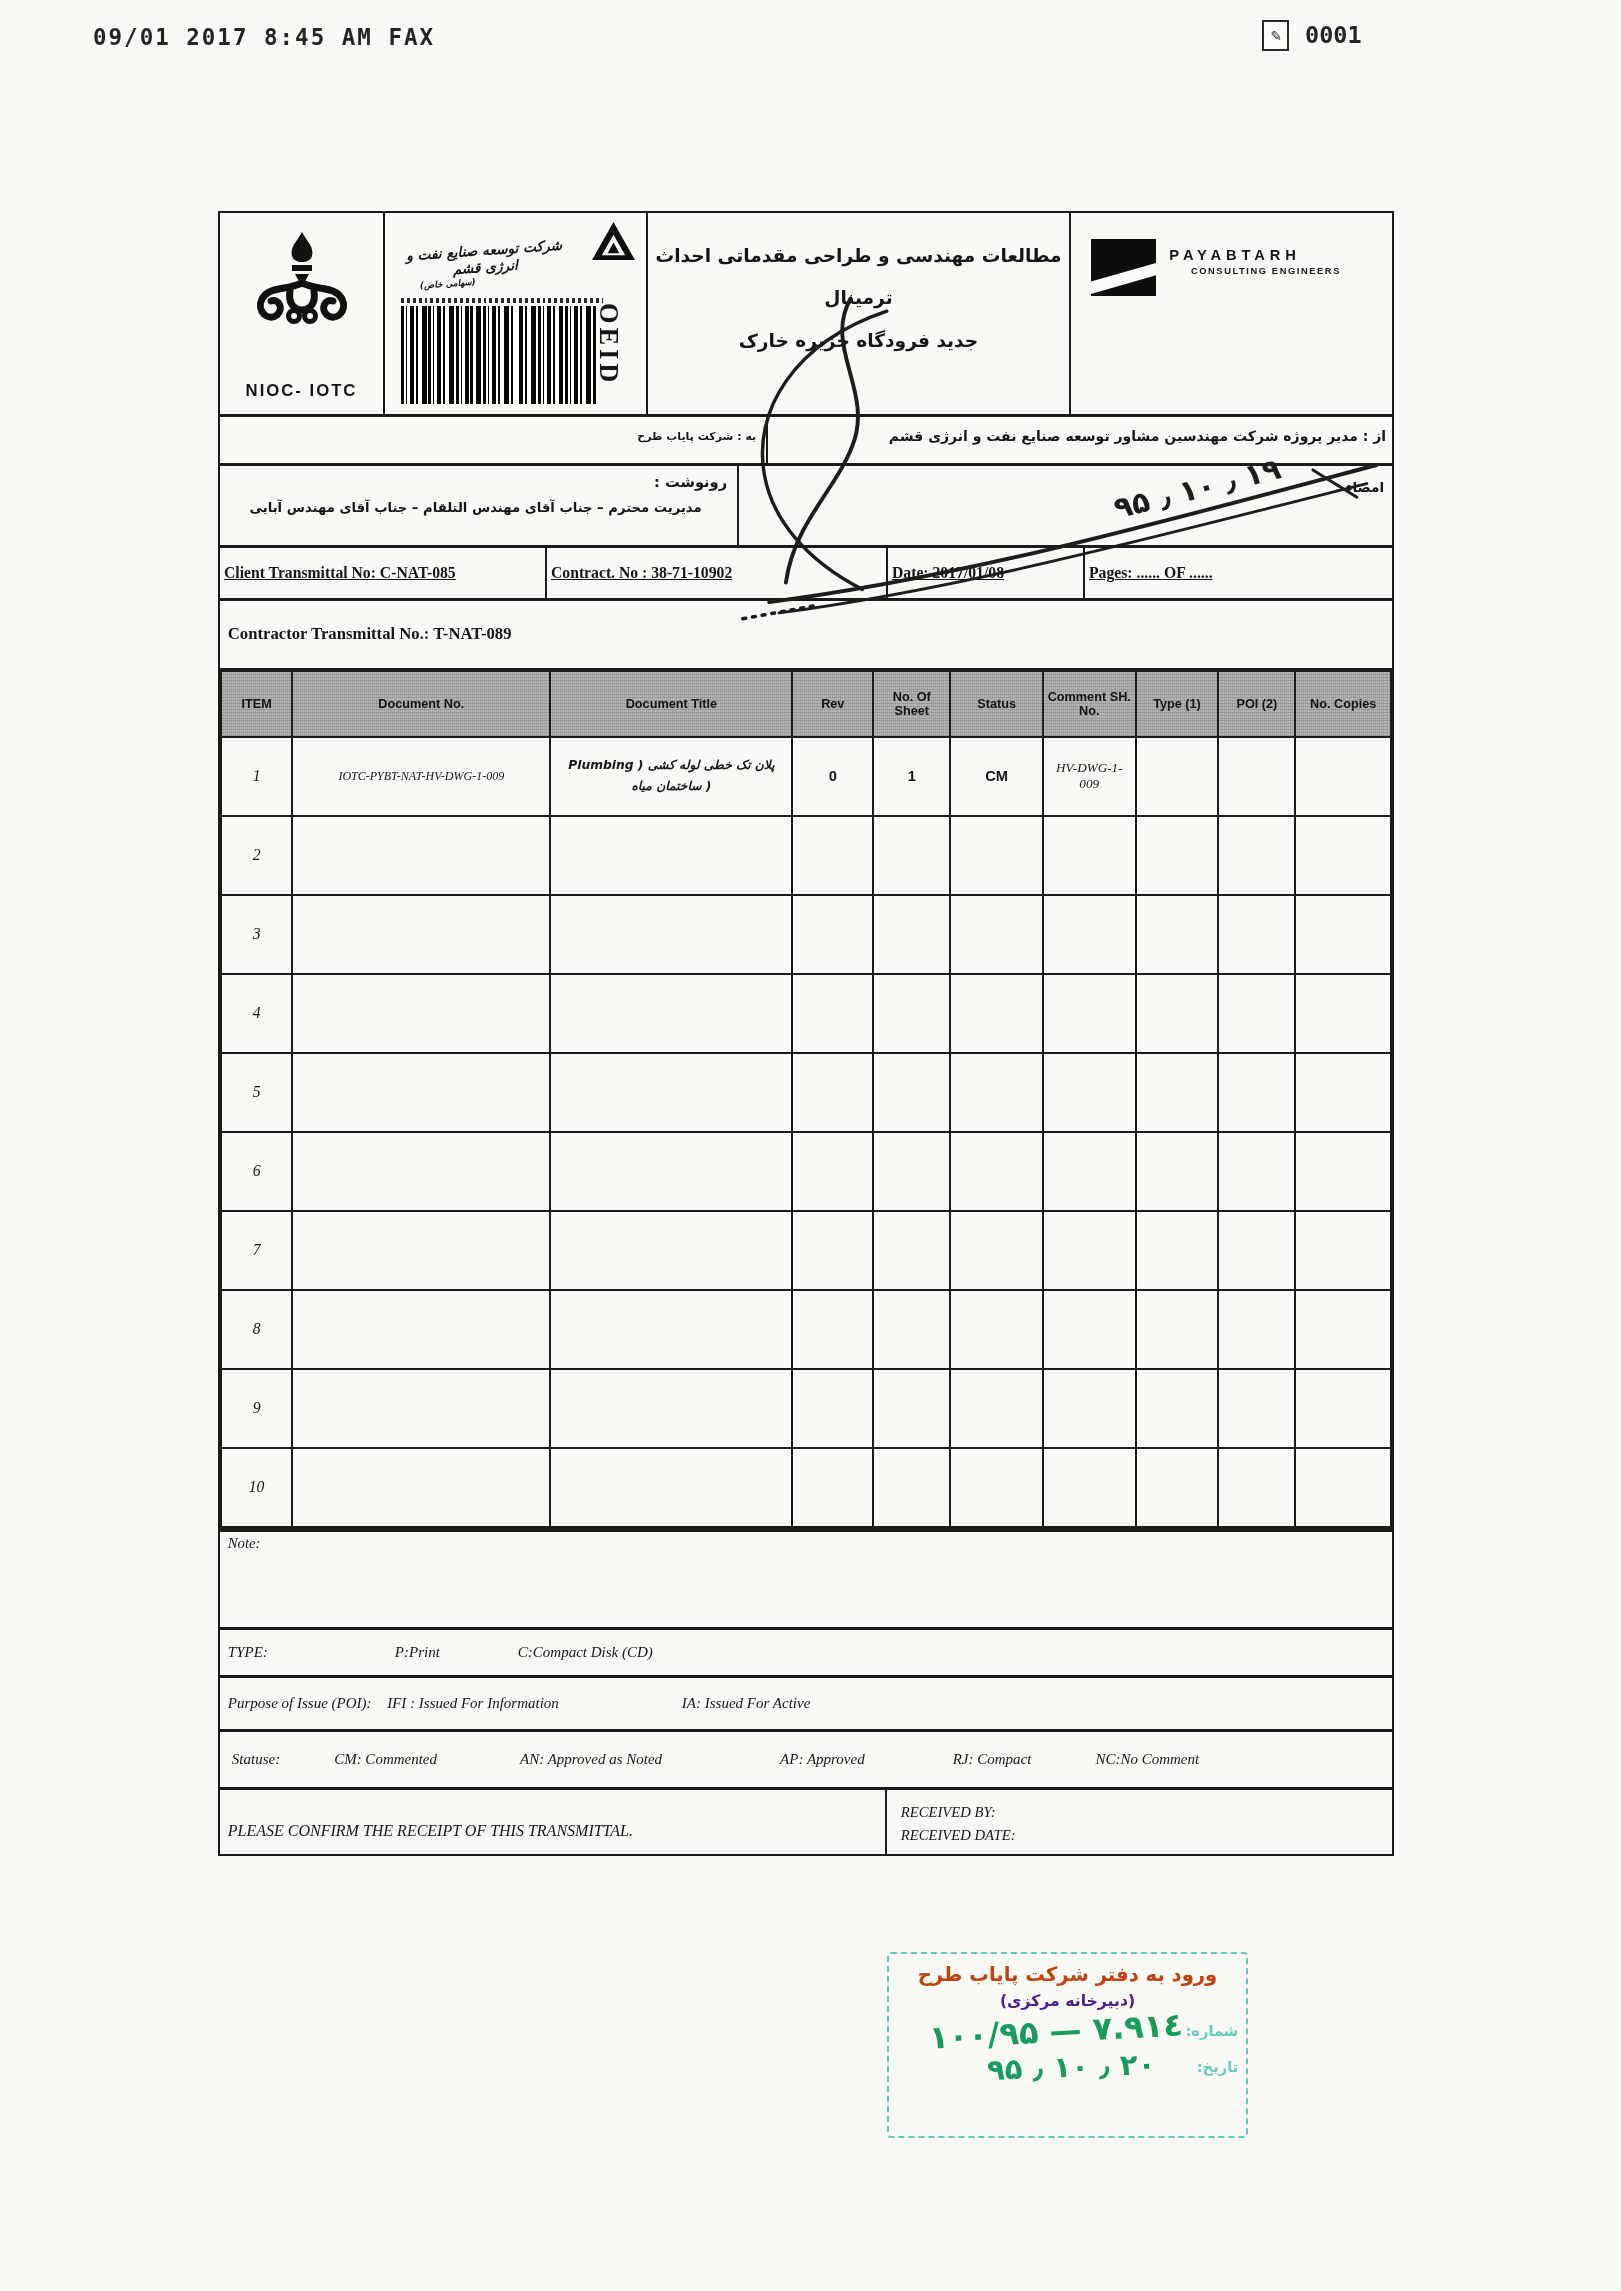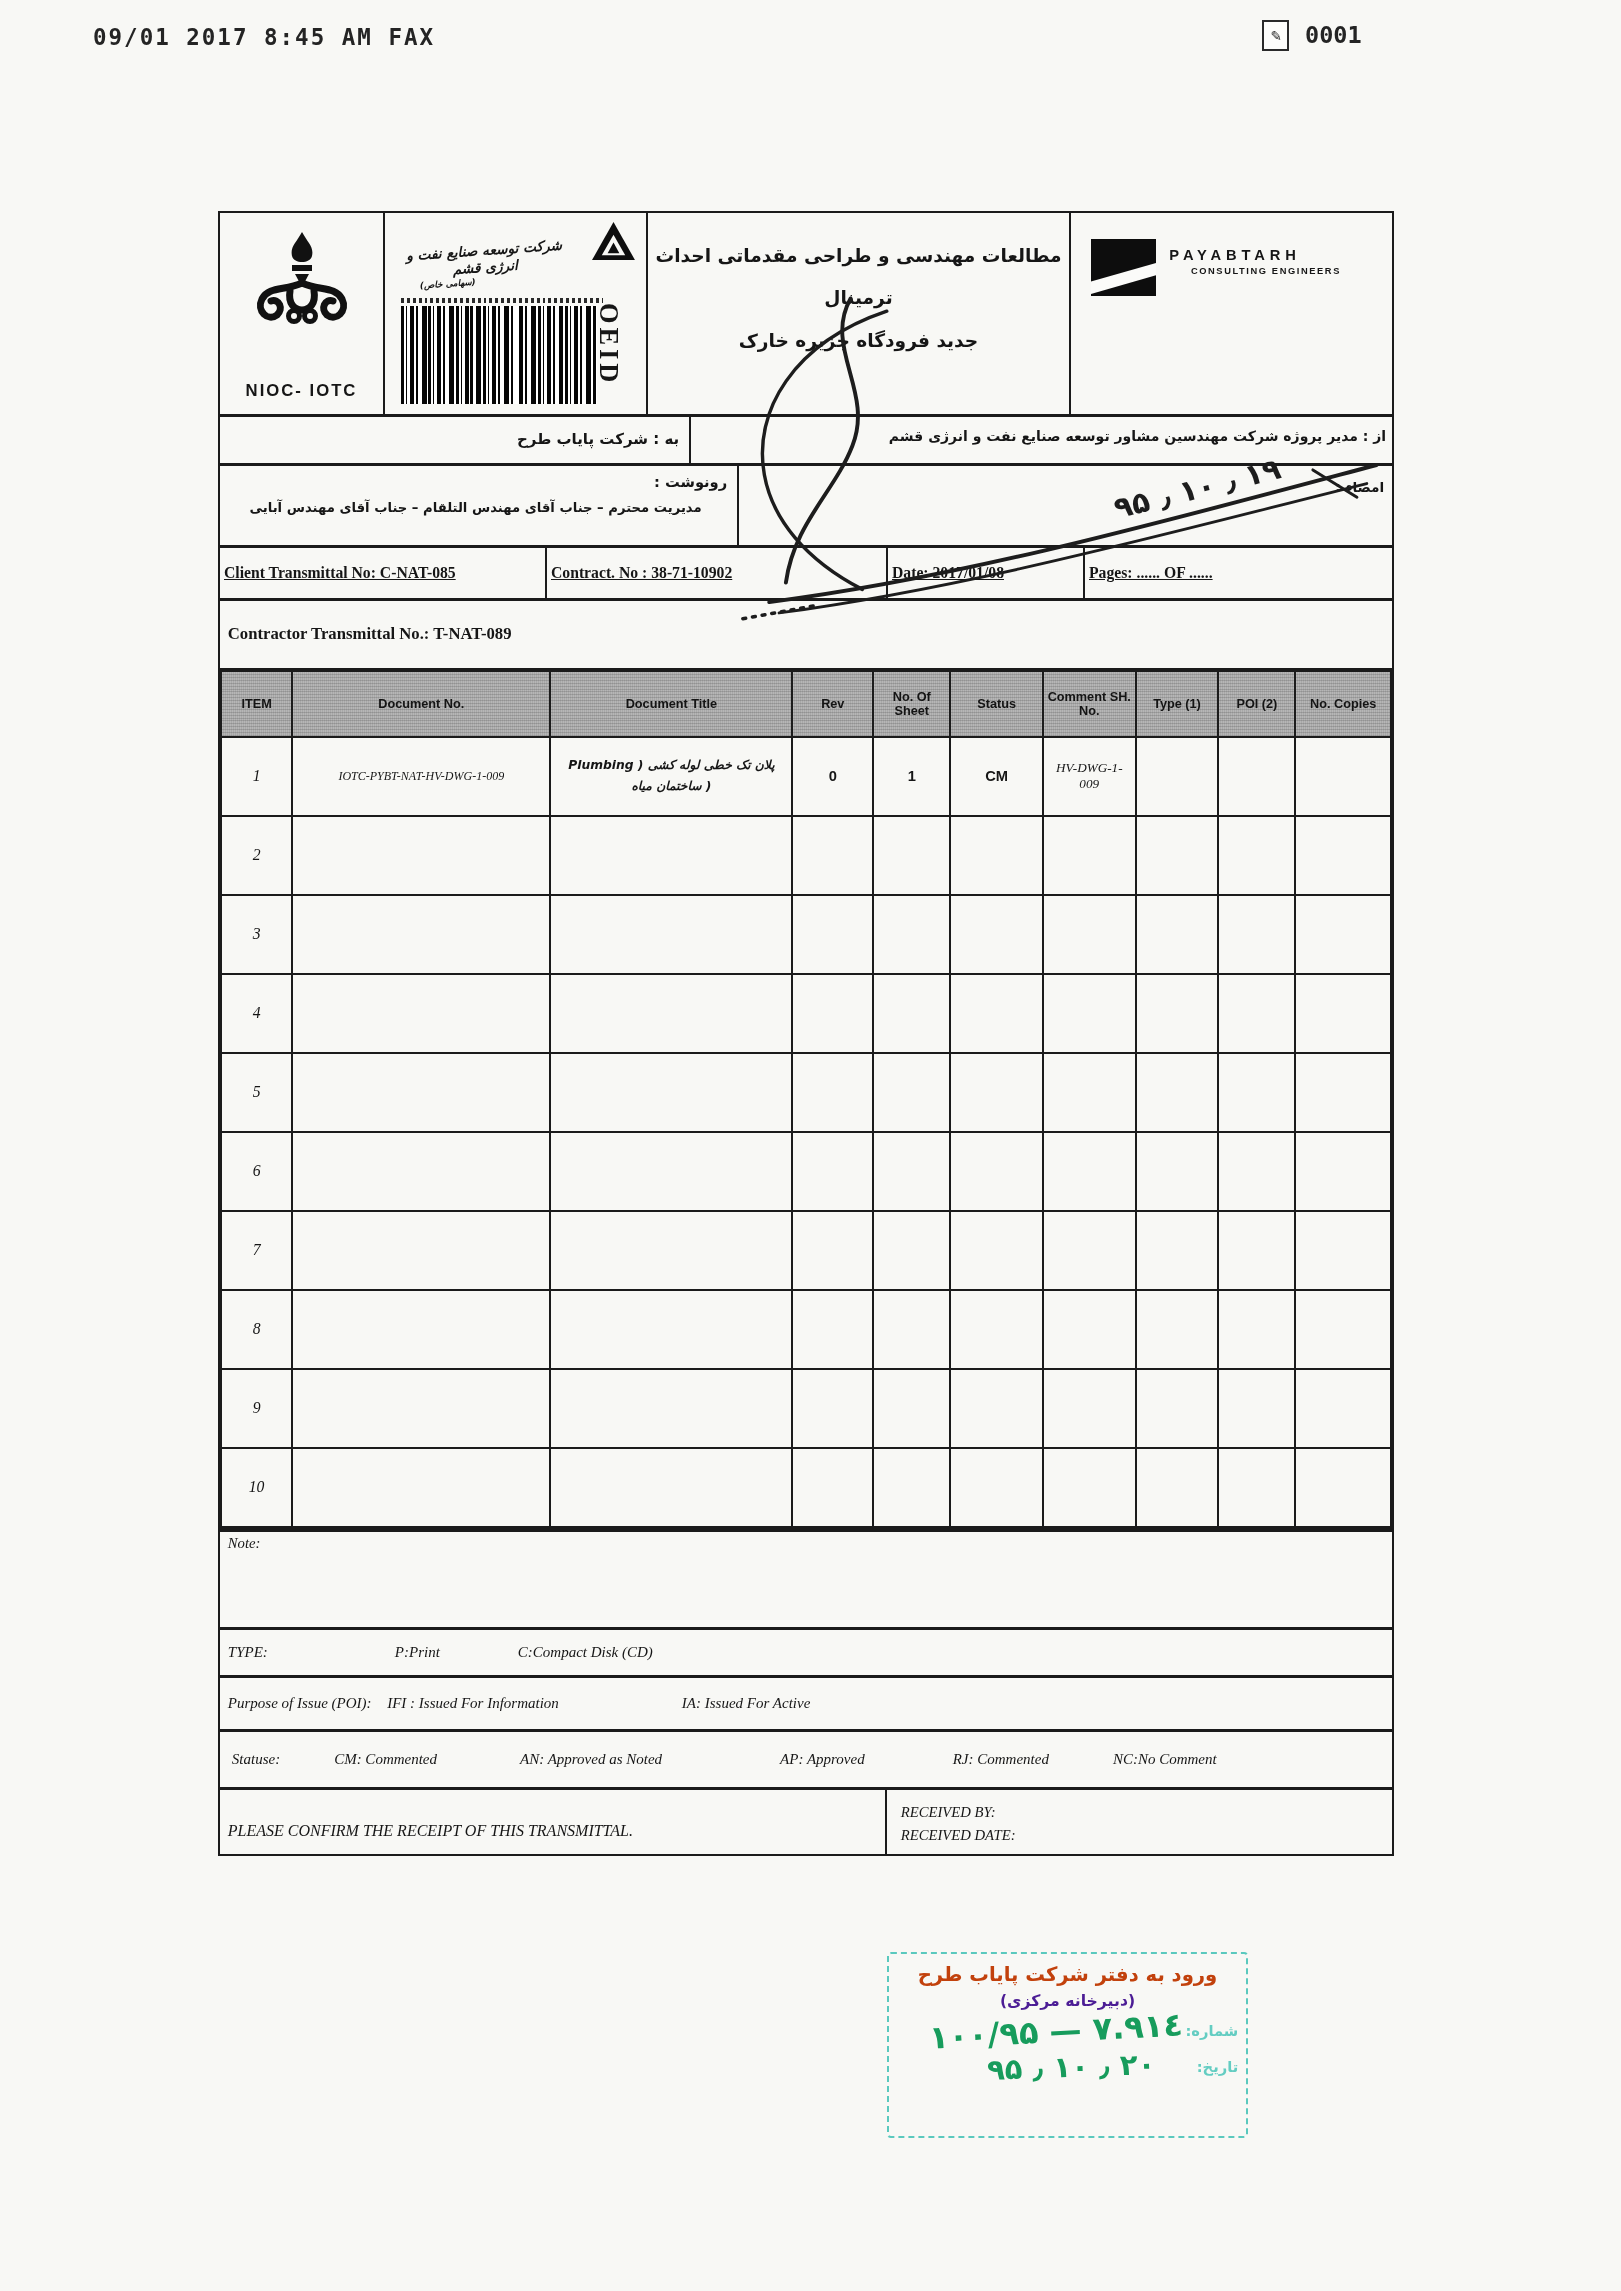--- a/index.html
+++ b/index.html
@@ -31,21 +31,21 @@
   .oeid-vert { position:absolute; left:239px; top:90px; transform-origin:left top; transform:rotate(90deg); font-family:"Liberation Serif", serif; font-weight:bold; font-size:26.5px; letter-spacing:3.9px; }
   .c-title { width:423px; border-right:2.9px solid #1b1b1b; direction:rtl; text-align:center; padding-top:21.6px; font-family:"DejaVu Sans", sans-serif; font-weight:bold; font-size:18.6px; line-height:2.3; }
   .c-payab { flex:1; padding:25.5px 15.7px 0 19.6px; display:flex; gap:13.7px; align-items:flex-start; }
   .payab-sq { width:65px; height:57px; background:#0d0d0d; position:relative; overflow:hidden; flex:none; }
   .payab-sq::after { content:""; position:absolute; left:-13.7px; top:31px; width:110px; height:11.8px; background:#fbfbf9; transform:rotate(-16deg); }
   .payab-name { margin-top:8px; font-family:"Liberation Sans", sans-serif; font-weight:bold; font-size:14.7px; letter-spacing:4.9px; }
   .payab-tag { font-family:"Liberation Sans", sans-serif; font-weight:bold; font-size:9.3px; letter-spacing:1.6px; margin-top:3.9px; padding-left:21.6px; }
 
   
   .to-row { display:flex; height:52px; }
-  .to-cell { width:471px; border-right:2.9px solid #1b1b1b; direction:rtl; text-align:right; padding:13.7px 9.8px 0 3.9px; font-family:"DejaVu Sans", sans-serif; font-weight:bold; font-size:15px; }
+  .to-cell { width:548px; border-right:2.9px solid #1b1b1b; direction:rtl; text-align:right; padding:13.7px 9.8px 0 3.9px; font-family:"DejaVu Sans", sans-serif; font-weight:bold; font-size:11px; }
   .from-cell { flex:1; direction:rtl; text-align:right; padding:11.8px 5.9px 0 3.9px; font-family:"DejaVu Sans", sans-serif; font-weight:bold; font-size:14px; }
   .copy-row { display:flex; height:85px; }
   .copy-cell { width:519px; border-right:2.9px solid #1b1b1b; direction:rtl; padding:7.8px 9.8px 0 3.9px; font-family:"DejaVu Sans", sans-serif; font-weight:bold; }
   .copy-label { font-size:14.7px; }
   .copy-value { font-size:13.2px; margin-top:9.8px; text-align:center; }
   .sig-cell { flex:1; direction:rtl; padding:13.7px 7.8px 0 3.9px; font-family:"DejaVu Sans", sans-serif; font-weight:bold; font-size:13.7px; }
 
   
   .trans-row { display:flex; height:56px; }
   .tcell { display:flex; align-items:center; padding-left:4px; font-weight:bold; font-size:15.7px; border-right:2.9px solid #1b1b1b;text-decoration:underline; }
@@ -379,21 +379,21 @@
     <div class="sect legend-row poi-row">
       <span class="lg-label">Purpose of  Issue (POI):</span>
       <span class="it-0">IFI : Issued For Information</span>
       <span class="it-1">IA: Issued For Active</span>
     </div>
     <div class="sect legend-row status-row">
       <span class="lg-label">Statuse:</span>
       <span class="it-0">CM: Commented</span>
       <span class="it-1">AN: Approved as Noted</span>
       <span class="it-2">AP: Approved</span>
-      <span class="it-3">RJ: Commented</span>
+      <span class="it-3">RJ: Compact</span>
       <span class="it-4">NC:No Comment</span>
     </div>
     <div class="sect confirm-row">
       <div class="confirm-left">PLEASE CONFIRM THE RECEIPT OF THIS TRANSMITTAL.</div>
       <div class="confirm-right">
         <div>RECEIVED BY:</div>
         <div>RECEIVED DATE:</div>
       </div>
     </div>
   </div>

